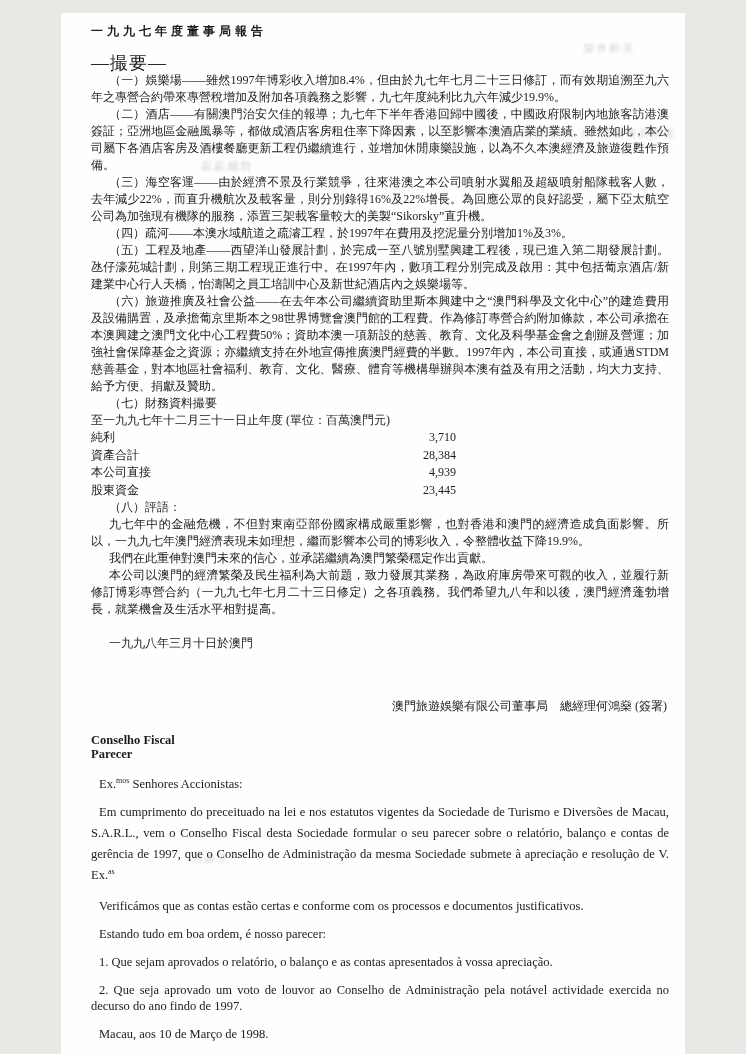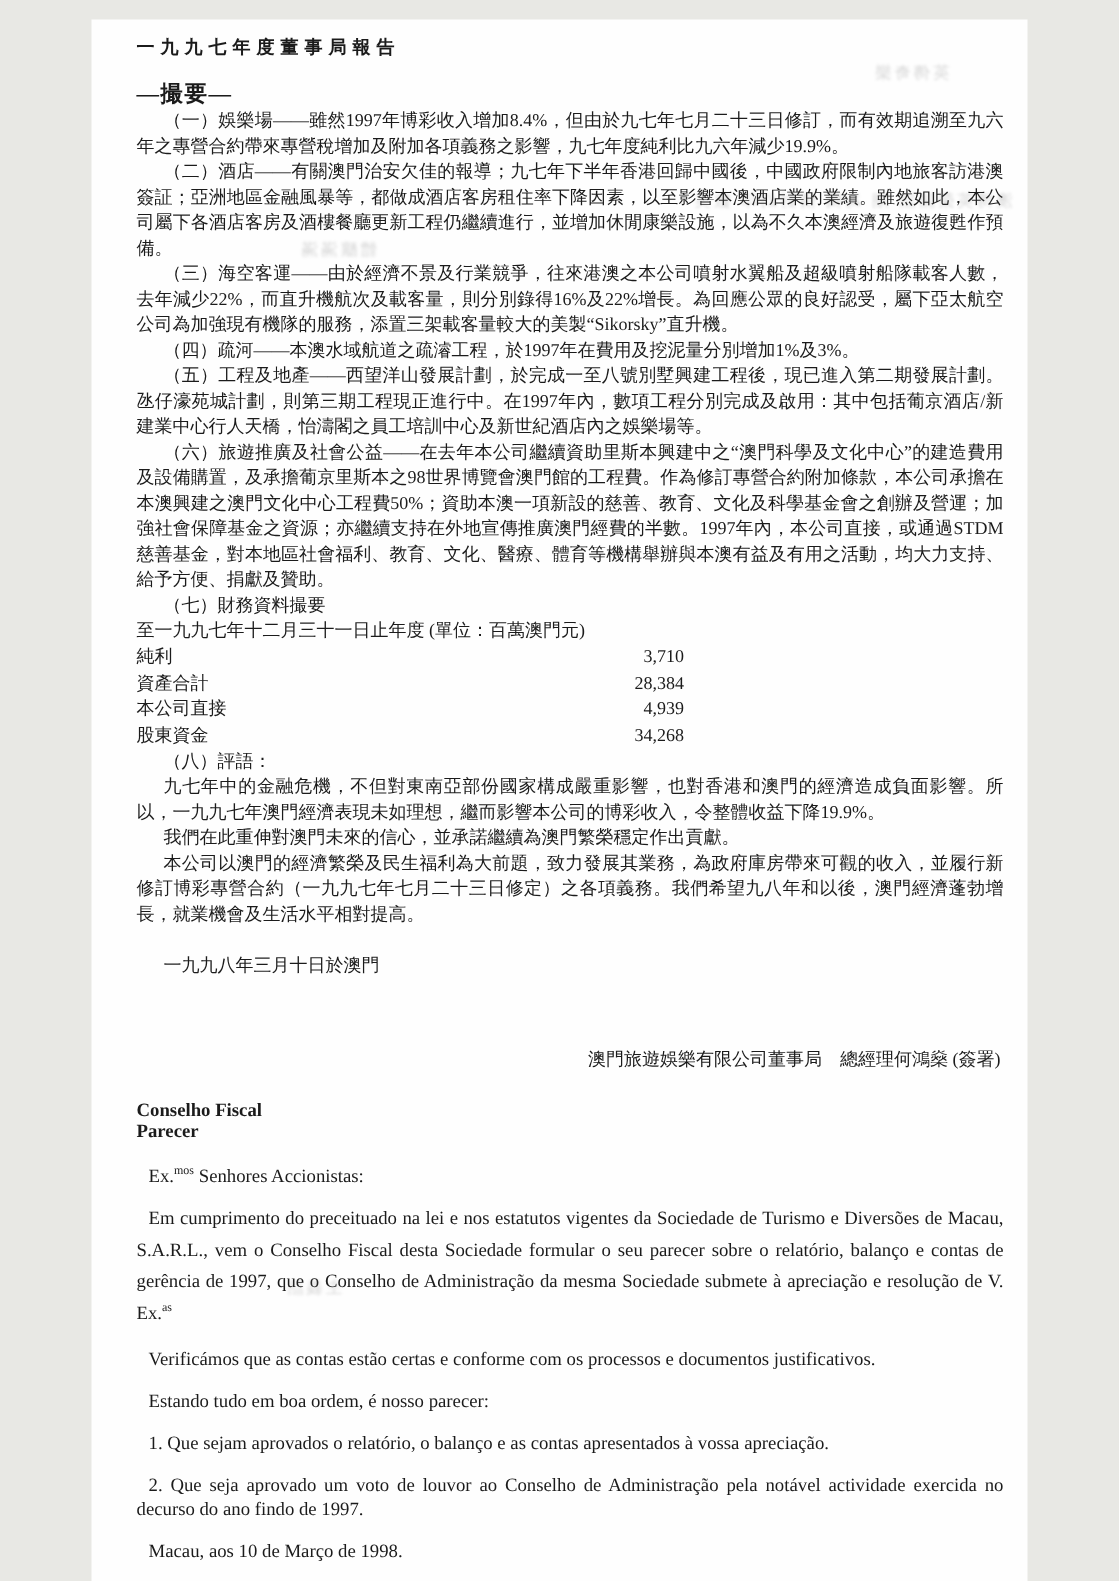--- a/index.html
+++ b/index.html
@@ -18,22 +18,22 @@
   .title{
     text-align:center;
     font-size:15px;
     font-weight:bold;
     letter-spacing:4px;
     line-height:20px;
   }
   .cn{font-size:12px;line-height:17px;text-align:justify;}
   .summary-heading{
     margin-top:15px;
-    font-size:15px;
-    font-weight:bold;
+    font-size:18px;
+    font-weight:normal;
     letter-spacing:1px;
     line-height:17px;
   }
   p.cn-para{margin:0;text-indent:18px;}
   .fin-period{margin:0;text-indent:0;}
   .fin-row{
     display:flex;
     line-height:17.5px;
     font-size:12px;
   }
@@ -111,21 +111,21 @@
     <div class="fin-row cn">
       <span class="fin-label">資產合計</span>
       <span class="fin-value">28,384</span>
     </div>
     <div class="fin-row cn">
       <span class="fin-label">本公司直接</span>
       <span class="fin-value">4,939</span>
     </div>
     <div class="fin-row cn">
       <span class="fin-label">股東資金</span>
-      <span class="fin-value">34,268</span>
+      <span class="fin-value">23,445</span>
     </div>
   </div>
 
   <p class="cn cn-para">（八）評語：</p>
   <p class="cn cn-para">九七年中的金融危機，不但對東南亞部份國家構成嚴重影響，也對香港和澳門的經濟造成負面影響。所以，一九九七年澳門經濟表現未如理想，繼而影響本公司的博彩收入，令整體收益下降19.9%。</p>
   <p class="cn cn-para">我們在此重伸對澳門未來的信心，並承諾繼續為澳門繁榮穩定作出貢獻。</p>
   <p class="cn cn-para">本公司以澳門的經濟繁榮及民生福利為大前題，致力發展其業務，為政府庫房帶來可觀的收入，並履行新修訂博彩專營合約（一九九七年七月二十三日修定）之各項義務。我們希望九八年和以後，澳門經濟蓬勃增長，就業機會及生活水平相對提高。</p>
 
   <p class="cn date-line">一九九八年三月十日於澳門</p>
 

